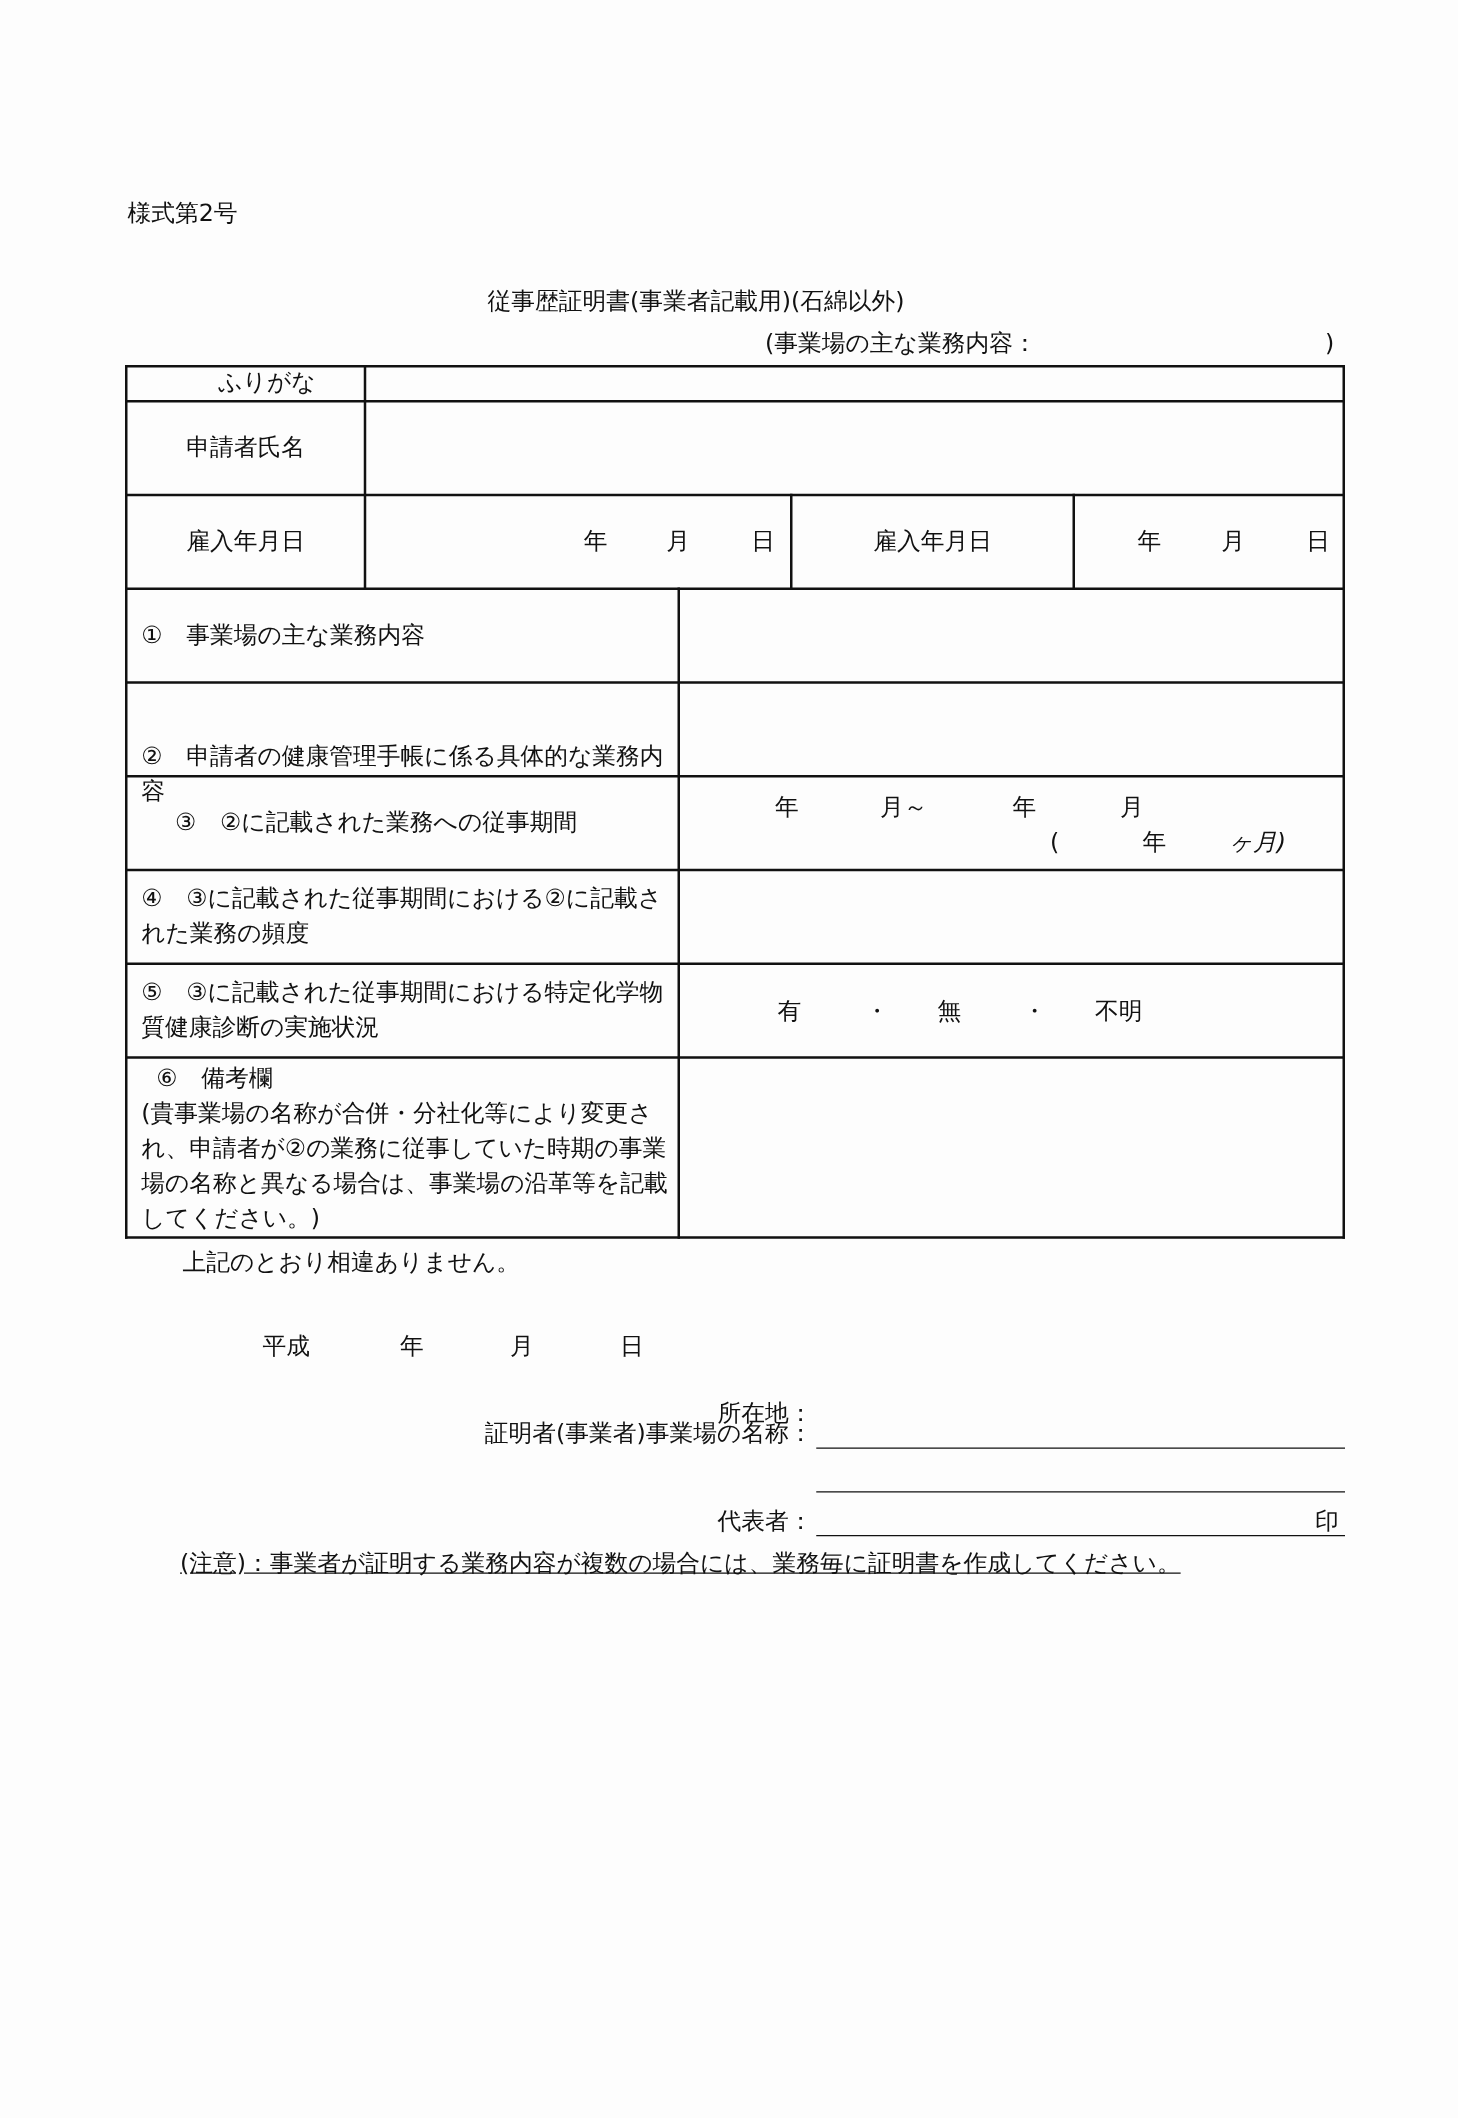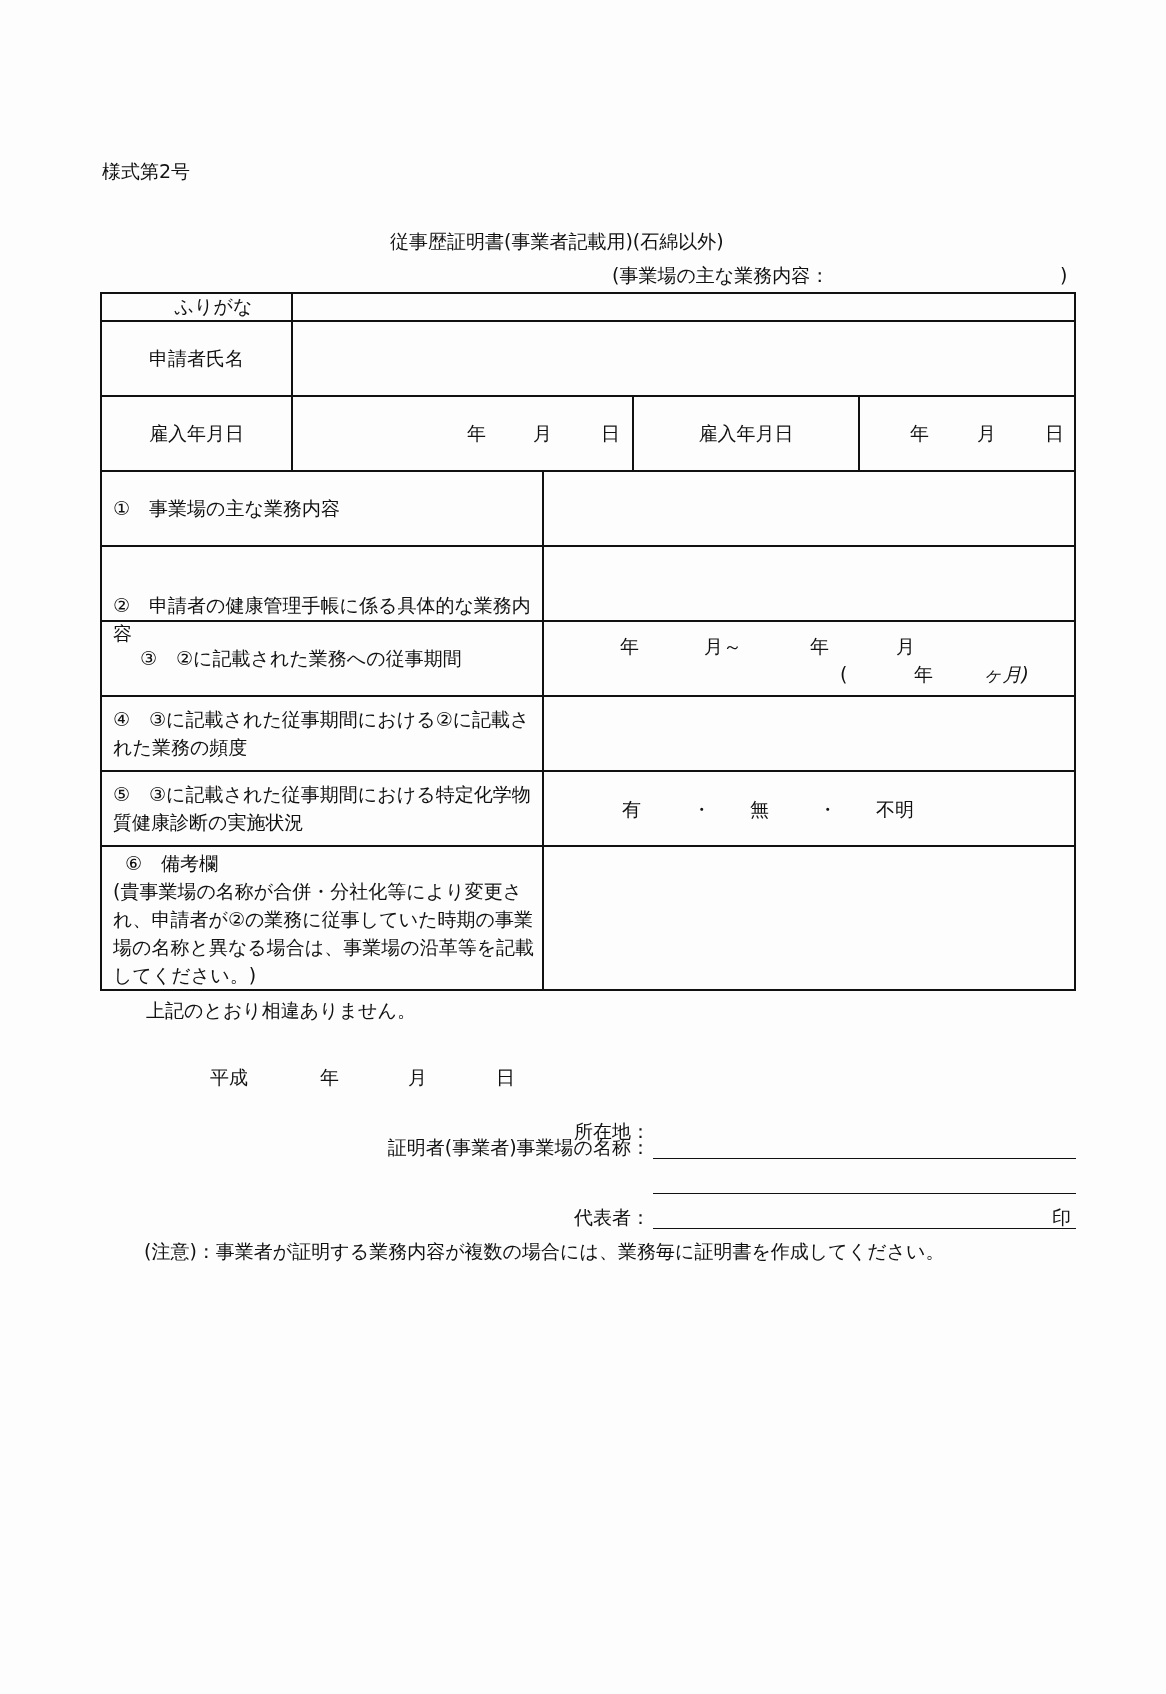--- a/index.html
+++ b/index.html
@@ -124,13 +124,13 @@
 
 <div class="abs f20" style="right:516px;top:1120px;">所在地：</div>
 <div class="line" style="left:653px;top:1193px;width:423px;height:1px;"></div>
 <div class="abs" style="left:653px;top:1169px;width:423px;height:24px;"></div>
 
 <div class="abs f20" style="right:516px;top:1206px;">代表者：</div>
 <div class="line" style="left:653px;top:1228px;width:423px;height:1px;"></div>
 <div class="abs" style="left:653px;top:1204px;width:400px;height:24px;"></div>
 <div class="abs f20" style="left:1052px;top:1206px;">印</div>
 
-<div class="abs f20" style="left:144px;top:1240px;">(注意)：事業者が証明する業務内容が複数の場合には、業務毎に証明書を作成してください。</div>
+<div class="abs f20" style="left:144px;top:1240px;text-decoration:underline;">(注意)：事業者が証明する業務内容が複数の場合には、業務毎に証明書を作成してください。</div>
 
 </body></html>

